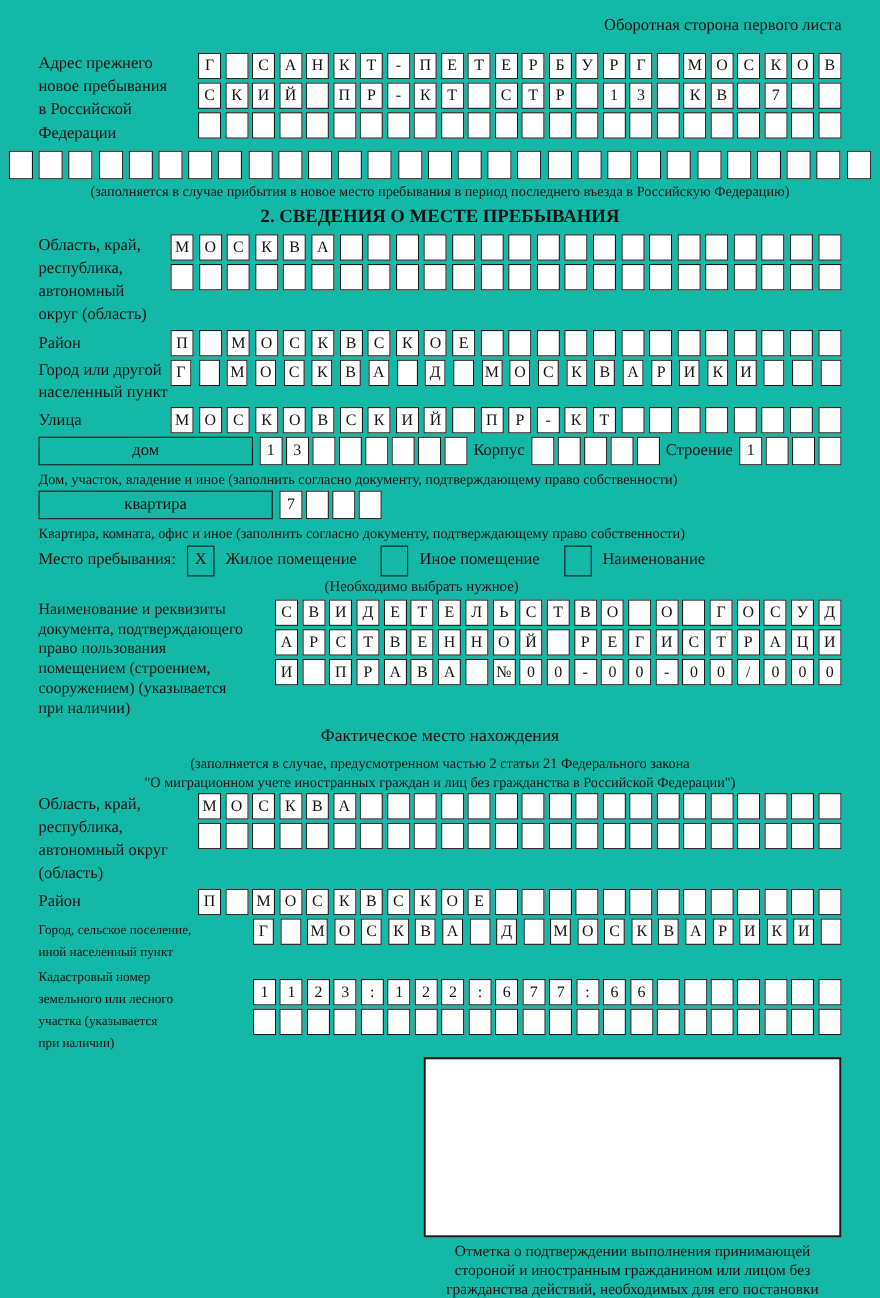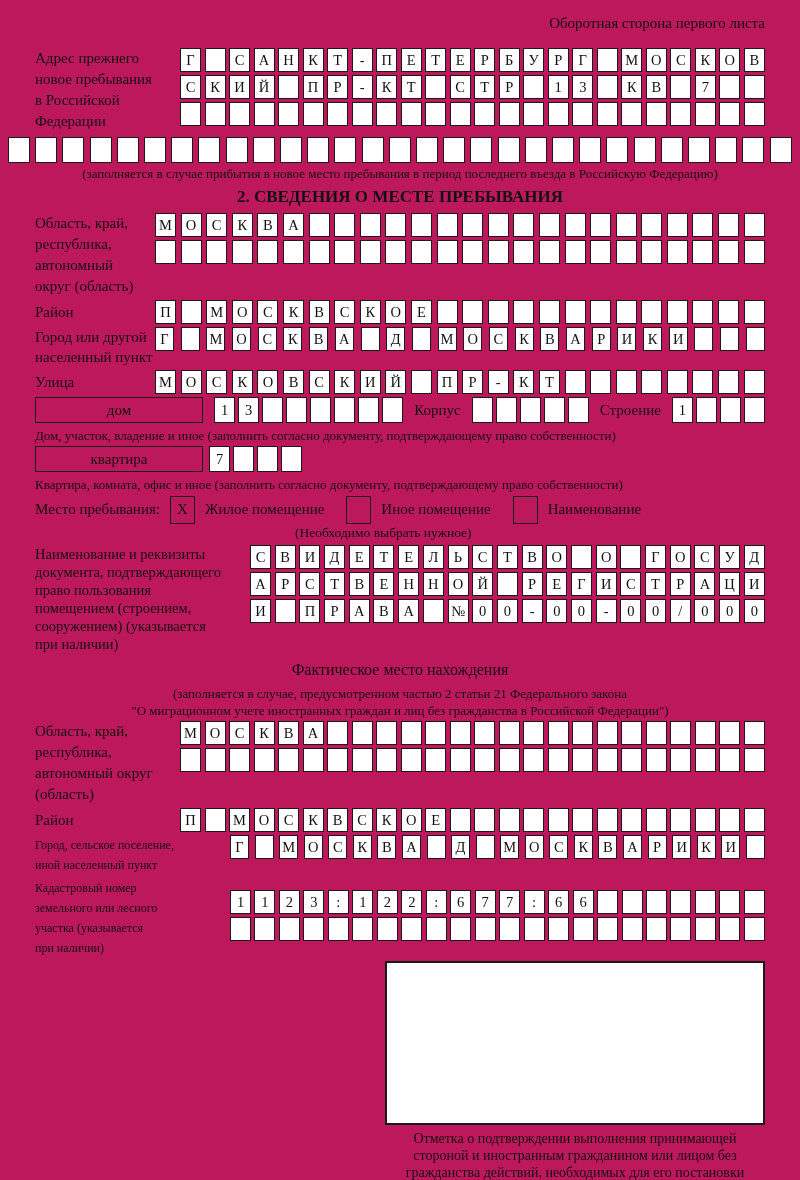--- a/index.html
+++ b/index.html
@@ -1,17 +1,17 @@
 <!DOCTYPE html>
 <html lang="ru"><head>
 <meta charset="utf-8">
 <style>
   * { margin:0; padding:0; box-sizing:border-box; }
   body { background:#fff; font-family:"Liberation Serif","DejaVu Serif",serif; color:#111; }
-  .page { width:800px; height:1180px; padding:14px 35px 12px 35px; background:#be185d; overflow:hidden; position:relative; }
+  .page { width:800px; height:1180px; padding:14px 35px 12px 35px; background:#14b8a6; overflow:hidden; position:relative; }
 
   .header-note { text-align:right; font-size:15px; line-height:18px; margin-bottom:16px; }
 
   .field { display:flex; margin-bottom:3px; }
   .label { font-size:15px; line-height:21px; flex-shrink:0; }
   .label.single { line-height:24px; }
   .w145 { width:145px; }
   .w120 { width:120px; }
   .w195 { width:195px; font-size:12px; }
   .w215 { width:215px; font-size:14.5px; line-height:18px; }
@@ -26,22 +26,22 @@
   .fullwidth .cell { width:22px; height:26px; }
 
   .caption { font-size:13px; line-height:17px; margin-bottom:2px; }
   .center { text-align:center; }
 
   .section-title { font-size:17px; font-weight:bold; text-align:center; margin:5px 0 6px 0; }
   .subtitle { font-size:16px; font-weight:normal; text-align:center; margin:8px 0 6px 0; }
 
   .house-row { display:flex; justify-content:space-between; align-items:center; height:26px; margin-bottom:4px; }
   .wide-box { border:1.6px solid #1a1a1a; height:26px; display:flex; align-items:center; justify-content:center; font-size:15px; }
-  .dom-box { width:168px; }
-  .kv-box { width:168px; }
+  .dom-box { width:195px; }
+  .kv-box { width:213px; }
   .cgroup { display:flex; gap:3px; }
   .cgroup .cell { height:26px; }
   .inline-lbl { font-size:15px; }
   .apt-row { display:flex; align-items:center; gap:6px; height:26px; margin-bottom:4px; }
 
   .stay-row { display:flex; align-items:center; height:29px; font-size:15px; margin-top:2px; }
   .checkbox { width:25px; height:28px; border:1.6px solid #1a1a1a; display:flex; align-items:center; justify-content:center;
               font-size:15px; margin:0 10px; flex-shrink:0; }
   .checkbox.sp { margin-left:22px; }
   .choose-note { font-size:13.5px; line-height:17px; padding-left:260px; margin-bottom:4px; }

